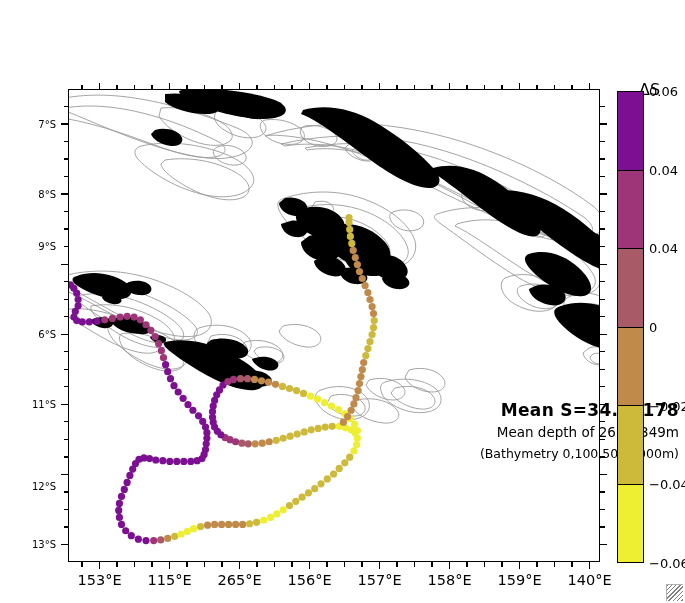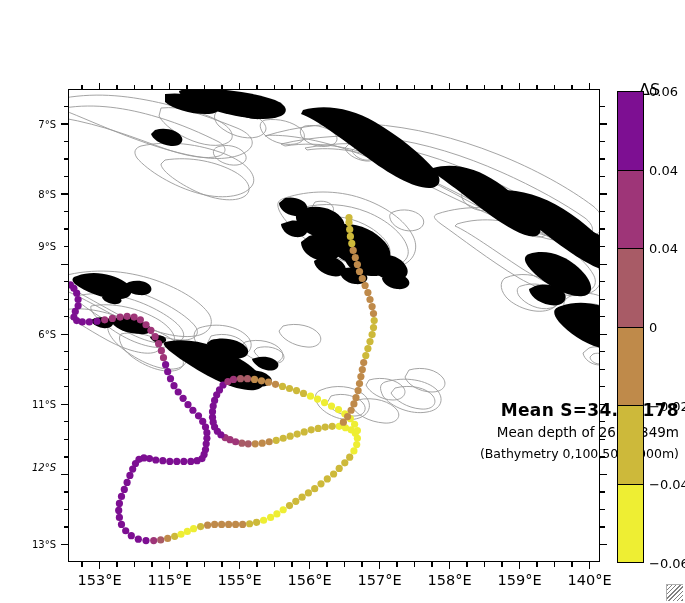--- a/index.html
+++ b/index.html
@@ -458,21 +458,21 @@
 
   <div id="x-axis">
       <div class="tick tick-x" style="left: 98.85px;"></div>
       <div class="tick tick-x-top" style="left: 98.85px;"></div>
       <div class="xlabel" style="left: 99.5px;">153°E</div>
       <div class="tick tick-x" style="left: 168.85px;"></div>
       <div class="tick tick-x-top" style="left: 168.85px;"></div>
       <div class="xlabel" style="left: 169.5px;">115°E</div>
       <div class="tick tick-x" style="left: 238.85px;"></div>
       <div class="tick tick-x-top" style="left: 238.85px;"></div>
-      <div class="xlabel" style="left: 239.5px;">155°E</div>
+      <div class="xlabel" style="left: 239.5px;">265°E</div>
       <div class="tick tick-x" style="left: 308.85px;"></div>
       <div class="tick tick-x-top" style="left: 308.85px;"></div>
       <div class="xlabel" style="left: 309.5px;">156°E</div>
       <div class="tick tick-x" style="left: 378.85px;"></div>
       <div class="tick tick-x-top" style="left: 378.85px;"></div>
       <div class="xlabel" style="left: 379.5px;">157°E</div>
       <div class="tick tick-x" style="left: 448.85px;"></div>
       <div class="tick tick-x-top" style="left: 448.85px;"></div>
       <div class="xlabel" style="left: 449.5px;">158°E</div>
       <div class="tick tick-x" style="left: 518.85px;"></div>
@@ -538,21 +538,21 @@
       <div class="tick tick-y-right" style="top: 263.535px;"></div>
       <div class="ylabel" style="top: 246px;">9°S</div>
       <div class="tick tick-y" style="top: 333.609px;"></div>
       <div class="tick tick-y-right" style="top: 333.609px;"></div>
       <div class="ylabel" style="top: 334.259px;">6°S</div>
       <div class="tick tick-y" style="top: 403.683px;"></div>
       <div class="tick tick-y-right" style="top: 403.683px;"></div>
       <div class="ylabel" style="top: 404.333px;">11°S</div>
       <div class="tick tick-y" style="top: 473.757px;"></div>
       <div class="tick tick-y-right" style="top: 473.757px;"></div>
-      <div class="ylabel" style="top: 467px; font-style: italic;">12°S</div>
+      <div class="ylabel" style="top: 486px;">12°S</div>
       <div class="tick tick-y" style="top: 543.831px;"></div>
       <div class="tick tick-y-right" style="top: 543.831px;"></div>
       <div class="ylabel" style="top: 544.481px;">13°S</div>
       <div class="tick tick-y minor" style="top: 526.313px;"></div>
       <div class="tick tick-y-right minor" style="top: 526.313px;"></div>
       <div class="tick tick-y minor" style="top: 508.794px;"></div>
       <div class="tick tick-y-right minor" style="top: 508.794px;"></div>
       <div class="tick tick-y minor" style="top: 491.276px;"></div>
       <div class="tick tick-y-right minor" style="top: 491.276px;"></div>
       <div class="tick tick-y minor" style="top: 456.239px;"></div>

